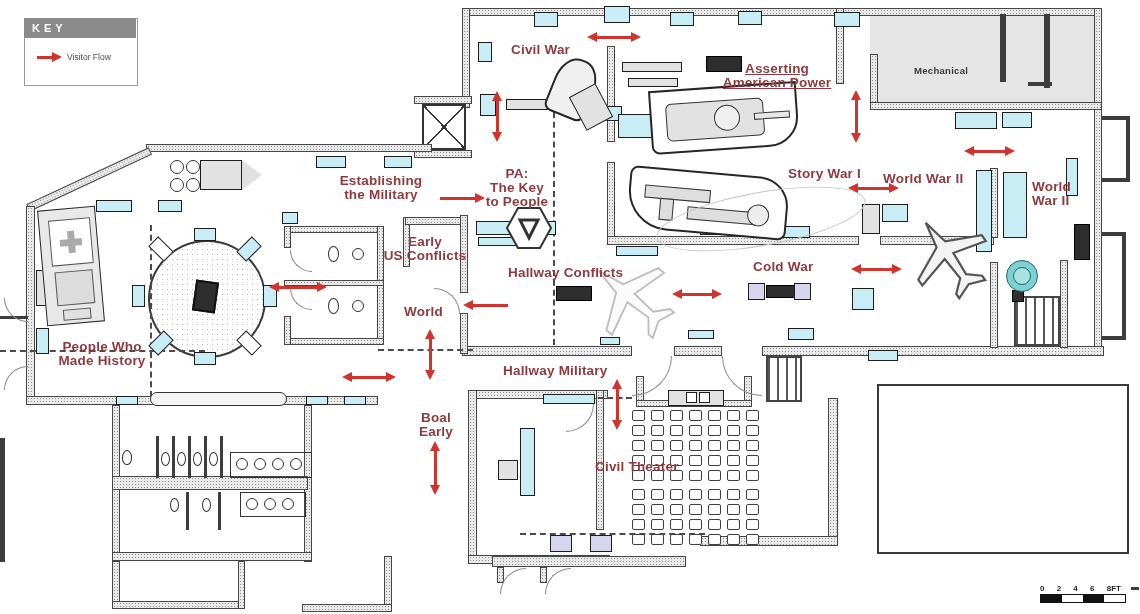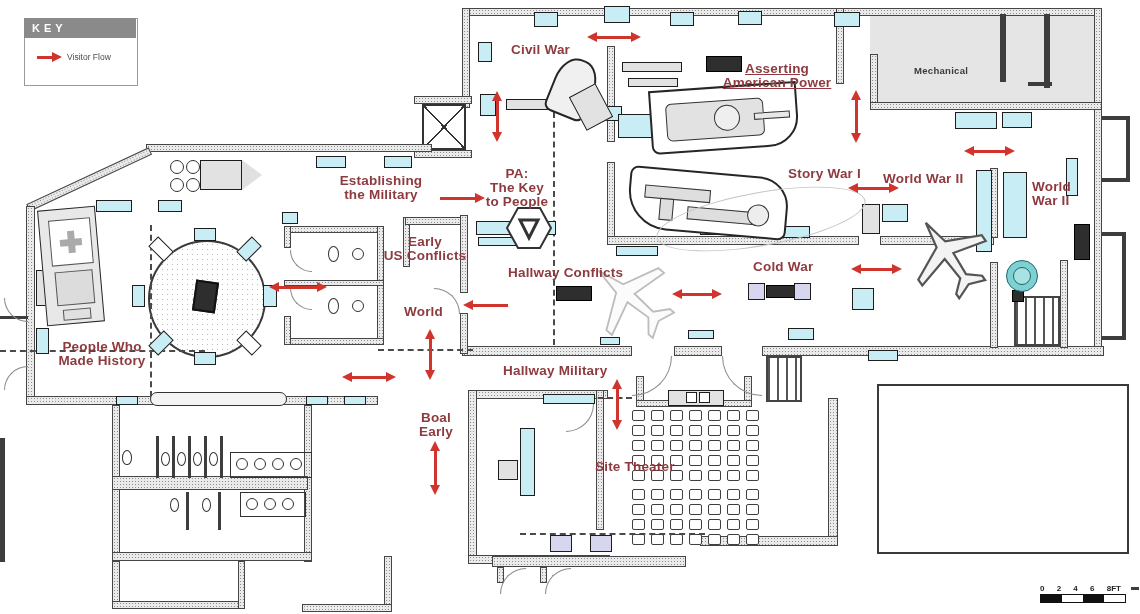--- a/index.html
+++ b/index.html
@@ -417,21 +417,21 @@
 <div class="lbl ctr" style="left:378px;top:235px;width:94px;">Early
 US Conflicts</div>
 <div class="lbl" style="left:508px;top:266px;">Hallway Conflicts</div>
 <div class="lbl" style="left:753px;top:260px;">Cold War</div>
 <div class="lbl" style="left:404px;top:305px;">World</div>
 <div class="lbl ctr" style="left:38px;top:340px;width:128px;">People Who
 Made History</div>
 <div class="lbl" style="left:503px;top:364px;">Hallway Military</div>
 <div class="lbl ctr" style="left:406px;top:411px;width:60px;">Boal
 Early</div>
-<div class="lbl" style="left:595px;top:460px;">Site Theater</div>
+<div class="lbl" style="left:595px;top:460px;">Civil Theater</div>
 
 <div class="keybox">
   <div class="keyhead">KEY</div>
   <div class="ar ah e" style="left:12px;top:37px;width:16px;"></div>
   <div class="keylabel">Visitor Flow</div>
 </div>
 
 <div class="scaletxt">0 2 4 6 8FT</div>
 <div class="scalebar"></div>
 <div class="tline" style="left:1131px;top:587px;width:8px;height:3px;"></div>

